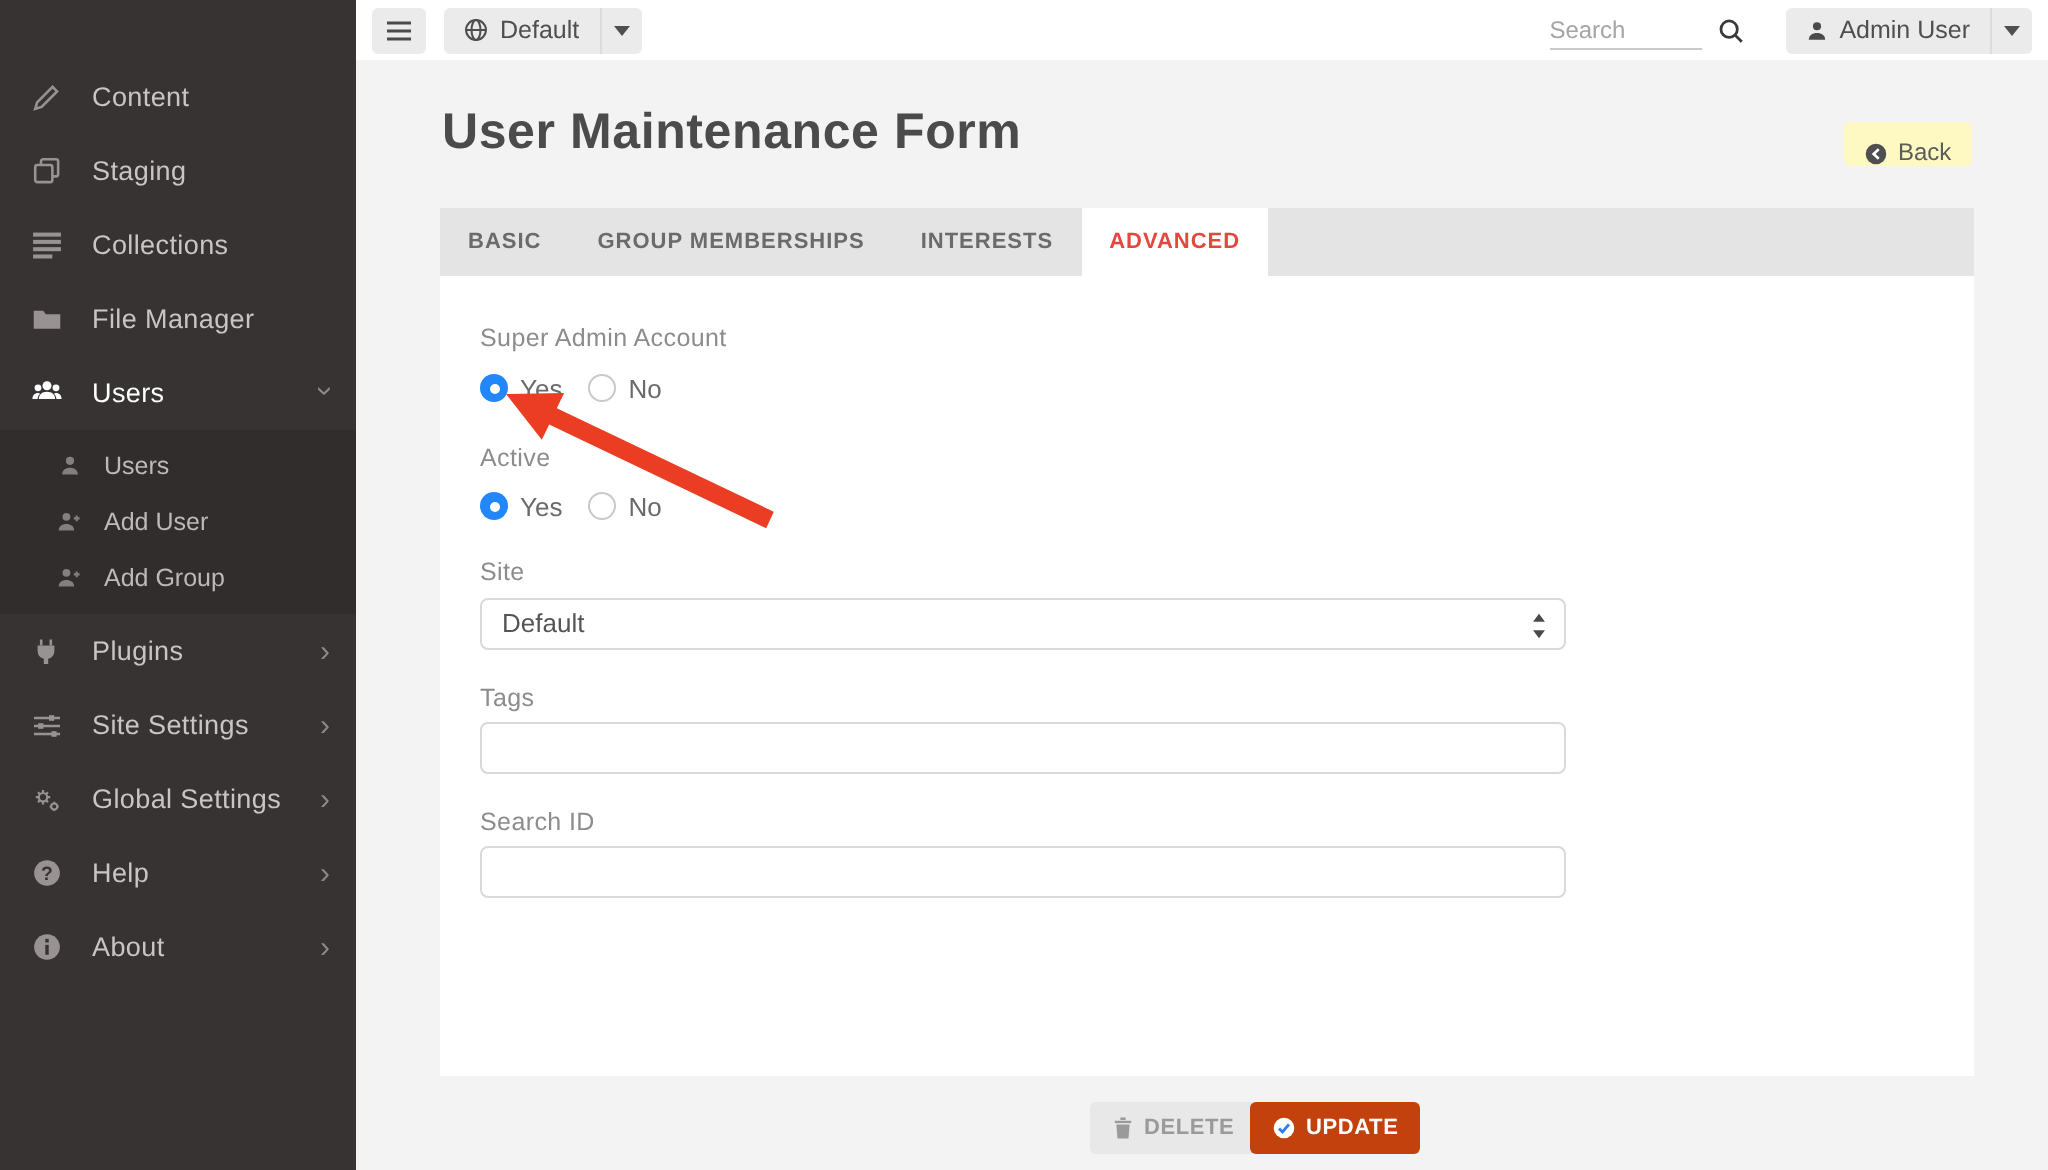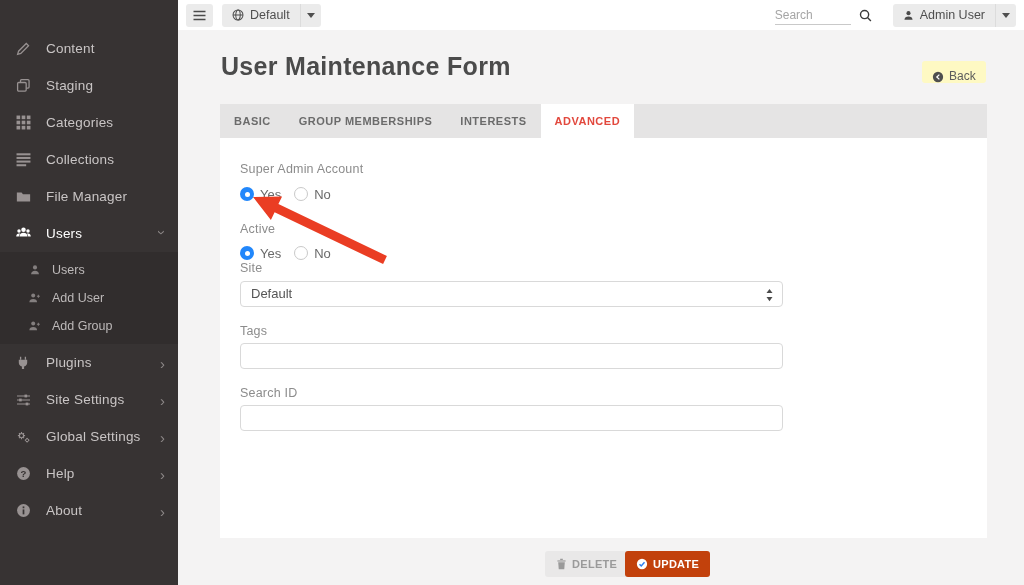--- a/index.html
+++ b/index.html
@@ -68,21 +68,21 @@
     background:#ffffff; padding:24px 20px 0 20px; }
   .f-label { font-size:12.5px; color:#8c8c8c; letter-spacing:.2px; }
   .radio-row { display:flex; align-items:center; margin-top:10px; height:16px; }
   .radio { width:14px; height:14px; border-radius:50%; position:relative;
     cursor:pointer; flex:0 0 14px; }
   .radio.on { background:#2287fb; }
   .radio.on .dot { position:absolute; left:4.5px; top:4.5px; width:5px; height:5px;
     border-radius:50%; background:#ffffff; }
   .radio.off { background:#ffffff; border:1px solid #c9c9c9; }
   .radio-lbl { font-size:13px; color:#6a6a6a; margin:0 13px 0 6px; }
-  .mt20 { margin-top:20px; } .mt9 { margin-top:9px; } .mt18 { }
+  .mt20 { margin-top:20px; } .mt9 { margin-top:9px; } .mt18 { margin-top:18px; }
   .mt17 { margin-top:17px; } .mt6 { margin-top:6px; } .mt5 { margin-top:5px; }
   .select-box { position:relative; width:543px; height:26px;
     border:1px solid #d9d9d9; border-radius:4px; background:#fff;
     line-height:24px; padding-left:10px; font-size:13px; color:#555;
     cursor:pointer; }
   .stepper { position:absolute; right:8px; top:6px; color:#4a4a4a; }
   .text-input { width:543px; height:26px; border:1px solid #d9d9d9;
     border-radius:4px; background:#fff; font-size:13px; color:#555;
     padding:0 10px; outline:none; font-family:"Liberation Sans", sans-serif; }
 
@@ -116,36 +116,20 @@
     <div class="nav-item">
       <span class="ic">
         <svg width="15" height="15" viewBox="0 0 14 14">
             <rect x="4.2" y="1.5" width="8" height="8" rx="1" fill="none" stroke="currentColor" stroke-width="1.2"></rect>
             <rect x="1.5" y="4.2" width="8" height="8" rx="1" fill="#373333" stroke="currentColor" stroke-width="1.2"></rect>
           </svg>
       </span>
       <span class="lbl">Staging</span>
     </div>
 
-    <div class="nav-item">
-      <span class="ic">
-        <svg width="15" height="15" viewBox="0 0 14 14" fill="currentColor">
-            <rect x="0.5" y="0.5" width="3.4" height="3.4"></rect>
-            <rect x="5.3" y="0.5" width="3.4" height="3.4"></rect>
-            <rect x="10.1" y="0.5" width="3.4" height="3.4"></rect>
-            <rect x="0.5" y="5.3" width="3.4" height="3.4"></rect>
-            <rect x="5.3" y="5.3" width="3.4" height="3.4"></rect>
-            <rect x="10.1" y="5.3" width="3.4" height="3.4"></rect>
-            <rect x="0.5" y="10.1" width="3.4" height="3.4"></rect>
-            <rect x="5.3" y="10.1" width="3.4" height="3.4"></rect>
-            <rect x="10.1" y="10.1" width="3.4" height="3.4"></rect>
-          </svg>
-      </span>
-      <span class="lbl">Categories</span>
-    </div>
 
     <div class="nav-item">
       <span class="ic">
         <svg width="15" height="15" viewBox="0 0 14 14" fill="currentColor">
             <rect x="0.5" y="1.2" width="13" height="1.9"></rect>
             <rect x="0.5" y="4.6" width="13" height="1.9"></rect>
             <rect x="0.5" y="8" width="13" height="1.9"></rect>
             <rect x="0.5" y="11.4" width="9" height="1.9"></rect>
           </svg>
       </span>

